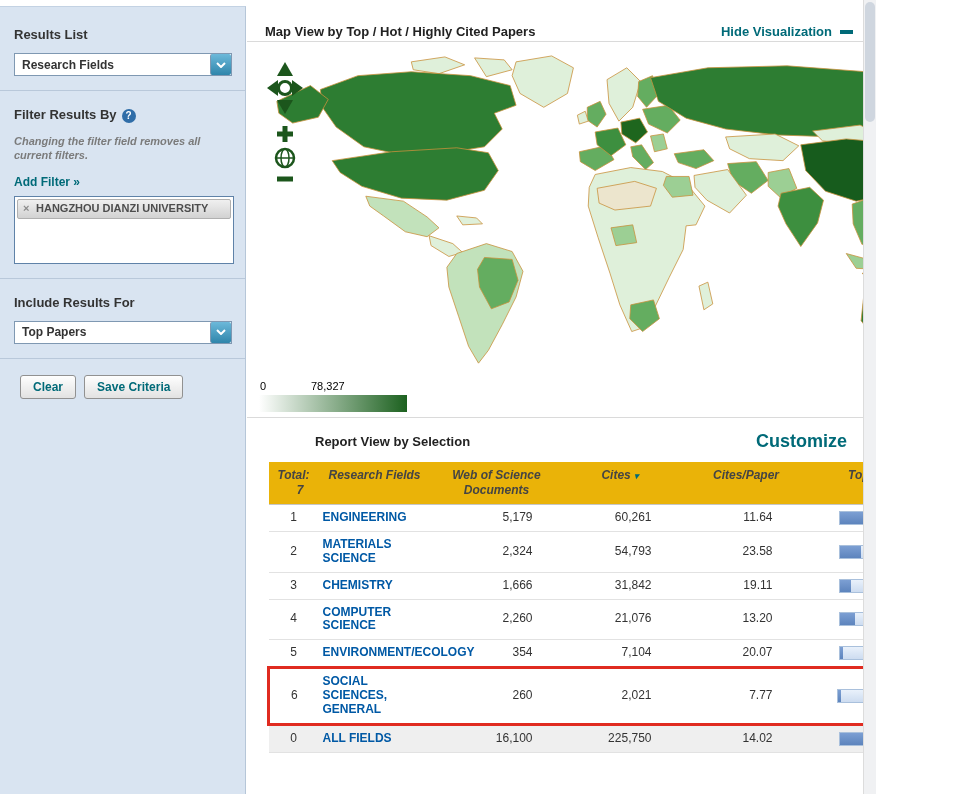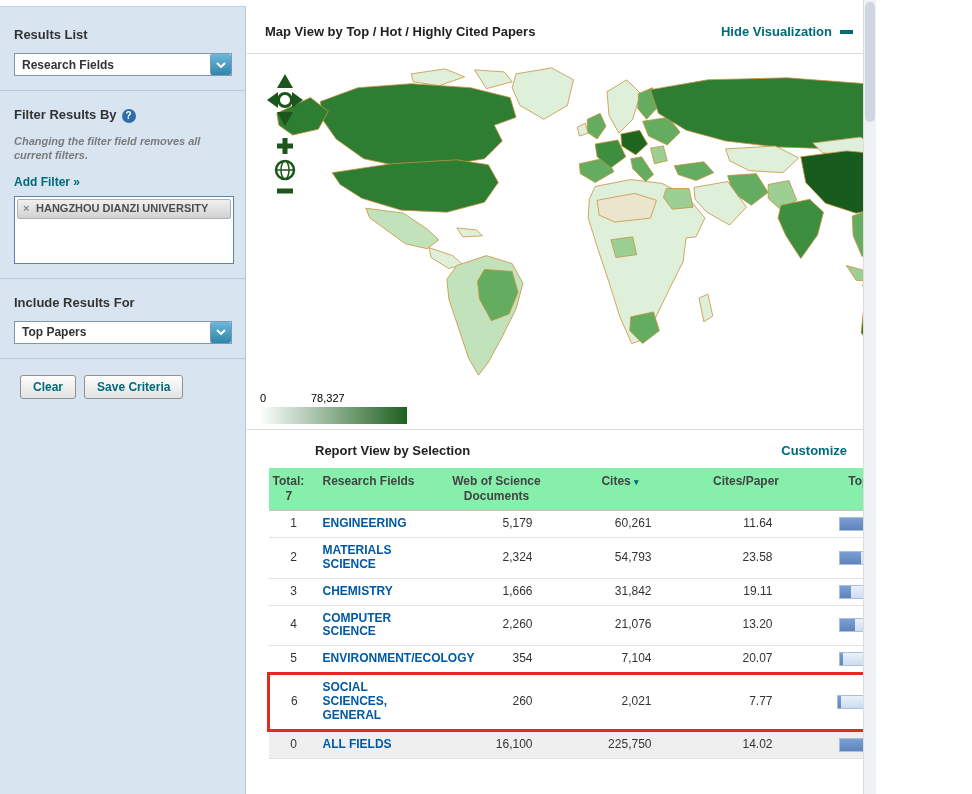--- a/index.html
+++ b/index.html
@@ -35,42 +35,42 @@
                 font-size: 11px; font-weight: bold; color: #4d4d4d; line-height: 1.2; cursor: default; }
   .tag-x { position: absolute; left: 5px; top: 2px; color: #8a8a8a; font-weight: bold;
            font-size: 11px; cursor: pointer; }
   .btn-row { display: flex; gap: 8px; padding: 2px 14px 0 20px; }
   .side-btn { background: linear-gradient(#fefefe, #e2e2e2); border: 1px solid #919191;
               border-radius: 3px; color: var(--accent-teal, #006a78); font-weight: bold;
               font-size: 12px; padding: 4px 12px; cursor: pointer; font-family: inherit; }
 
   
   .main { position: absolute; left: 247px; top: 0; right: 13px; bottom: 0; background: #fff; }
-  .map-header { display: flex; align-items: center; padding: 24px 10px 14px 18px;
+  .map-header { display: flex; align-items: center; padding: 24px 10px 2px 18px;
                 border-bottom: 1px solid #dadada; }
   .section-title { font-size: 13px; color: #222; margin: 0; font-weight: bold; }
   .map-header .teal-link { margin-left: auto; font-size: 13px; }
   .minus-icon { width: 13px; height: 4px; background: var(--accent-teal, #006a78);
                 display: inline-block; margin-left: 8px; cursor: pointer; }
 
   .map-area { position: relative; height: 376px; border-bottom: 1px solid #dadada; background: #fff; }
   .world-svg { position: absolute; left: 16px; top: 8px; width: 692px; height: 326px; }
   .map-controls { position: absolute; left: 16px; top: 16px; }
   .legend { position: absolute; left: 12px; bottom: 5px; width: 152px; height: 31px; }
   .legend-bar { position: absolute; left: 0; bottom: 0; width: 148px; height: 17px;
                 background: linear-gradient(to right, #ffffff, var(--legend-green, #1c611f)); }
   .legend-min { position: absolute; left: 1px; top: -1px; font-size: 11px; color: #000; }
   .legend-max { position: absolute; left: 52px; top: -1px; font-size: 11px; color: #000; }
 
   .report-header { display: flex; align-items: center; padding: 13px 16px 10px 22px; margin-left: 46px; }
   .report-table { table-layout: fixed; width: 678px; margin: 0 14px 0 20px;
                   border-collapse: collapse; font-size: 12px; color: #333; }
-  .report-table thead th { font-weight: bold; color: #444; padding: 6px 4px;
-                  border-bottom: 1px solid #c6c6c6; background: #86efac; vertical-align: top;
-                  line-height: 1.25; }
+  .report-table thead th { font-weight: bold; color: #444; text-align: center; padding: 6px 4px;
+                  border-bottom: 1px solid #c6c6c6; background: #eab308; vertical-align: top;
+                  line-height: 1.25; font-style: italic; }
   th.h-rank { text-align: left; }
   .total-count { padding-left: 13px; }
   th.h-field { text-align: left; }
   th.h-cites { color: var(--accent-teal, #006a78); cursor: pointer; }
   .sort-caret { font-size: 9px; color: var(--accent-teal, #006a78); }
   .report-table td { border-bottom: 1px solid #e2e2e2; padding: 6px 4px; vertical-align: middle;
                      line-height: 1.15; }
   td.c-rank { text-align: center; color: #333; }
   td.c-field { text-align: left; }
   .field-link { color: var(--link-blue, #0059a5); font-weight: bold; text-decoration: none; cursor: pointer; }
@@ -230,21 +230,21 @@
       <div class="legend">
         <span class="legend-min">0</span>
         <span class="legend-max">78,327</span>
         <div class="legend-bar"></div>
       </div>
     </div>
 
     <section class="report-section">
       <header class="report-header">
         <h2 class="section-title">Report View by Selection</h2>
-        <a class="teal-link" style="margin-left:auto; font-size:13px;">Customize</a>
+        <a class="teal-link" style="margin-left:auto; font-size:18px;">Customize</a>
       </header>
 
       <table class="report-table">
         <colgroup>
           <col style="width:50px">
             <col style="width:112px">
             <col style="width:132px">
           <col style="width:115px">
             <col style="width:137px">
             <col style="width:132px">

